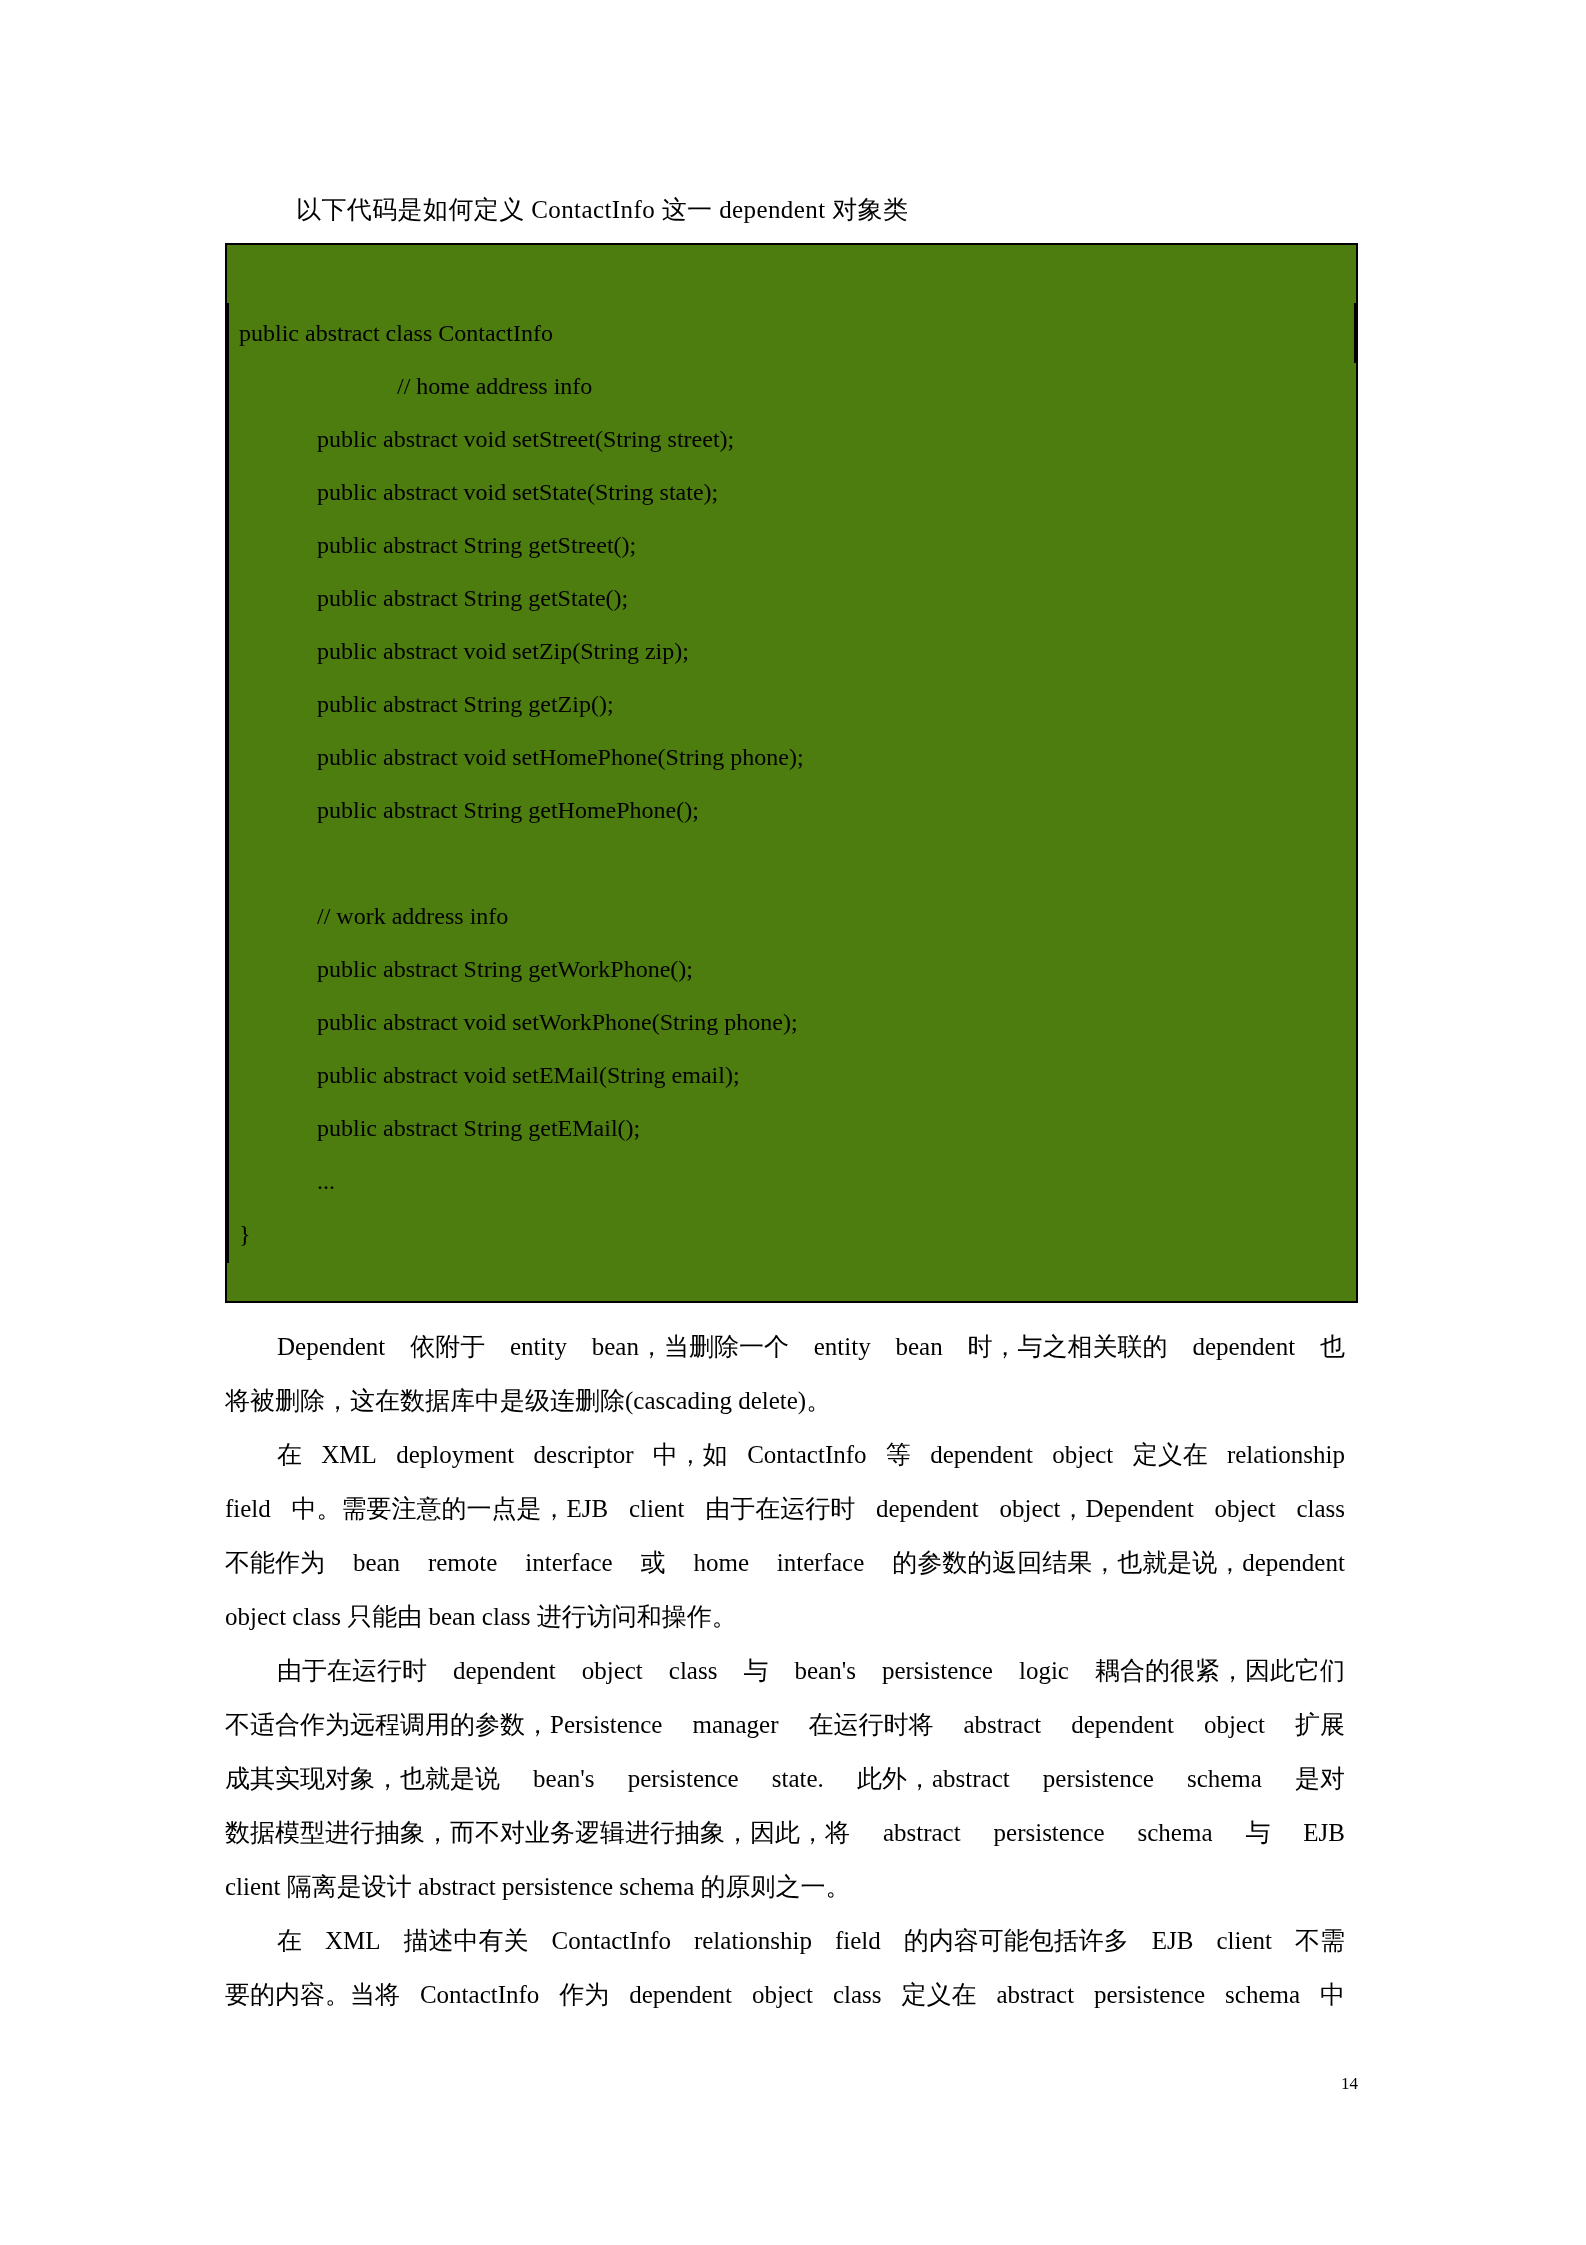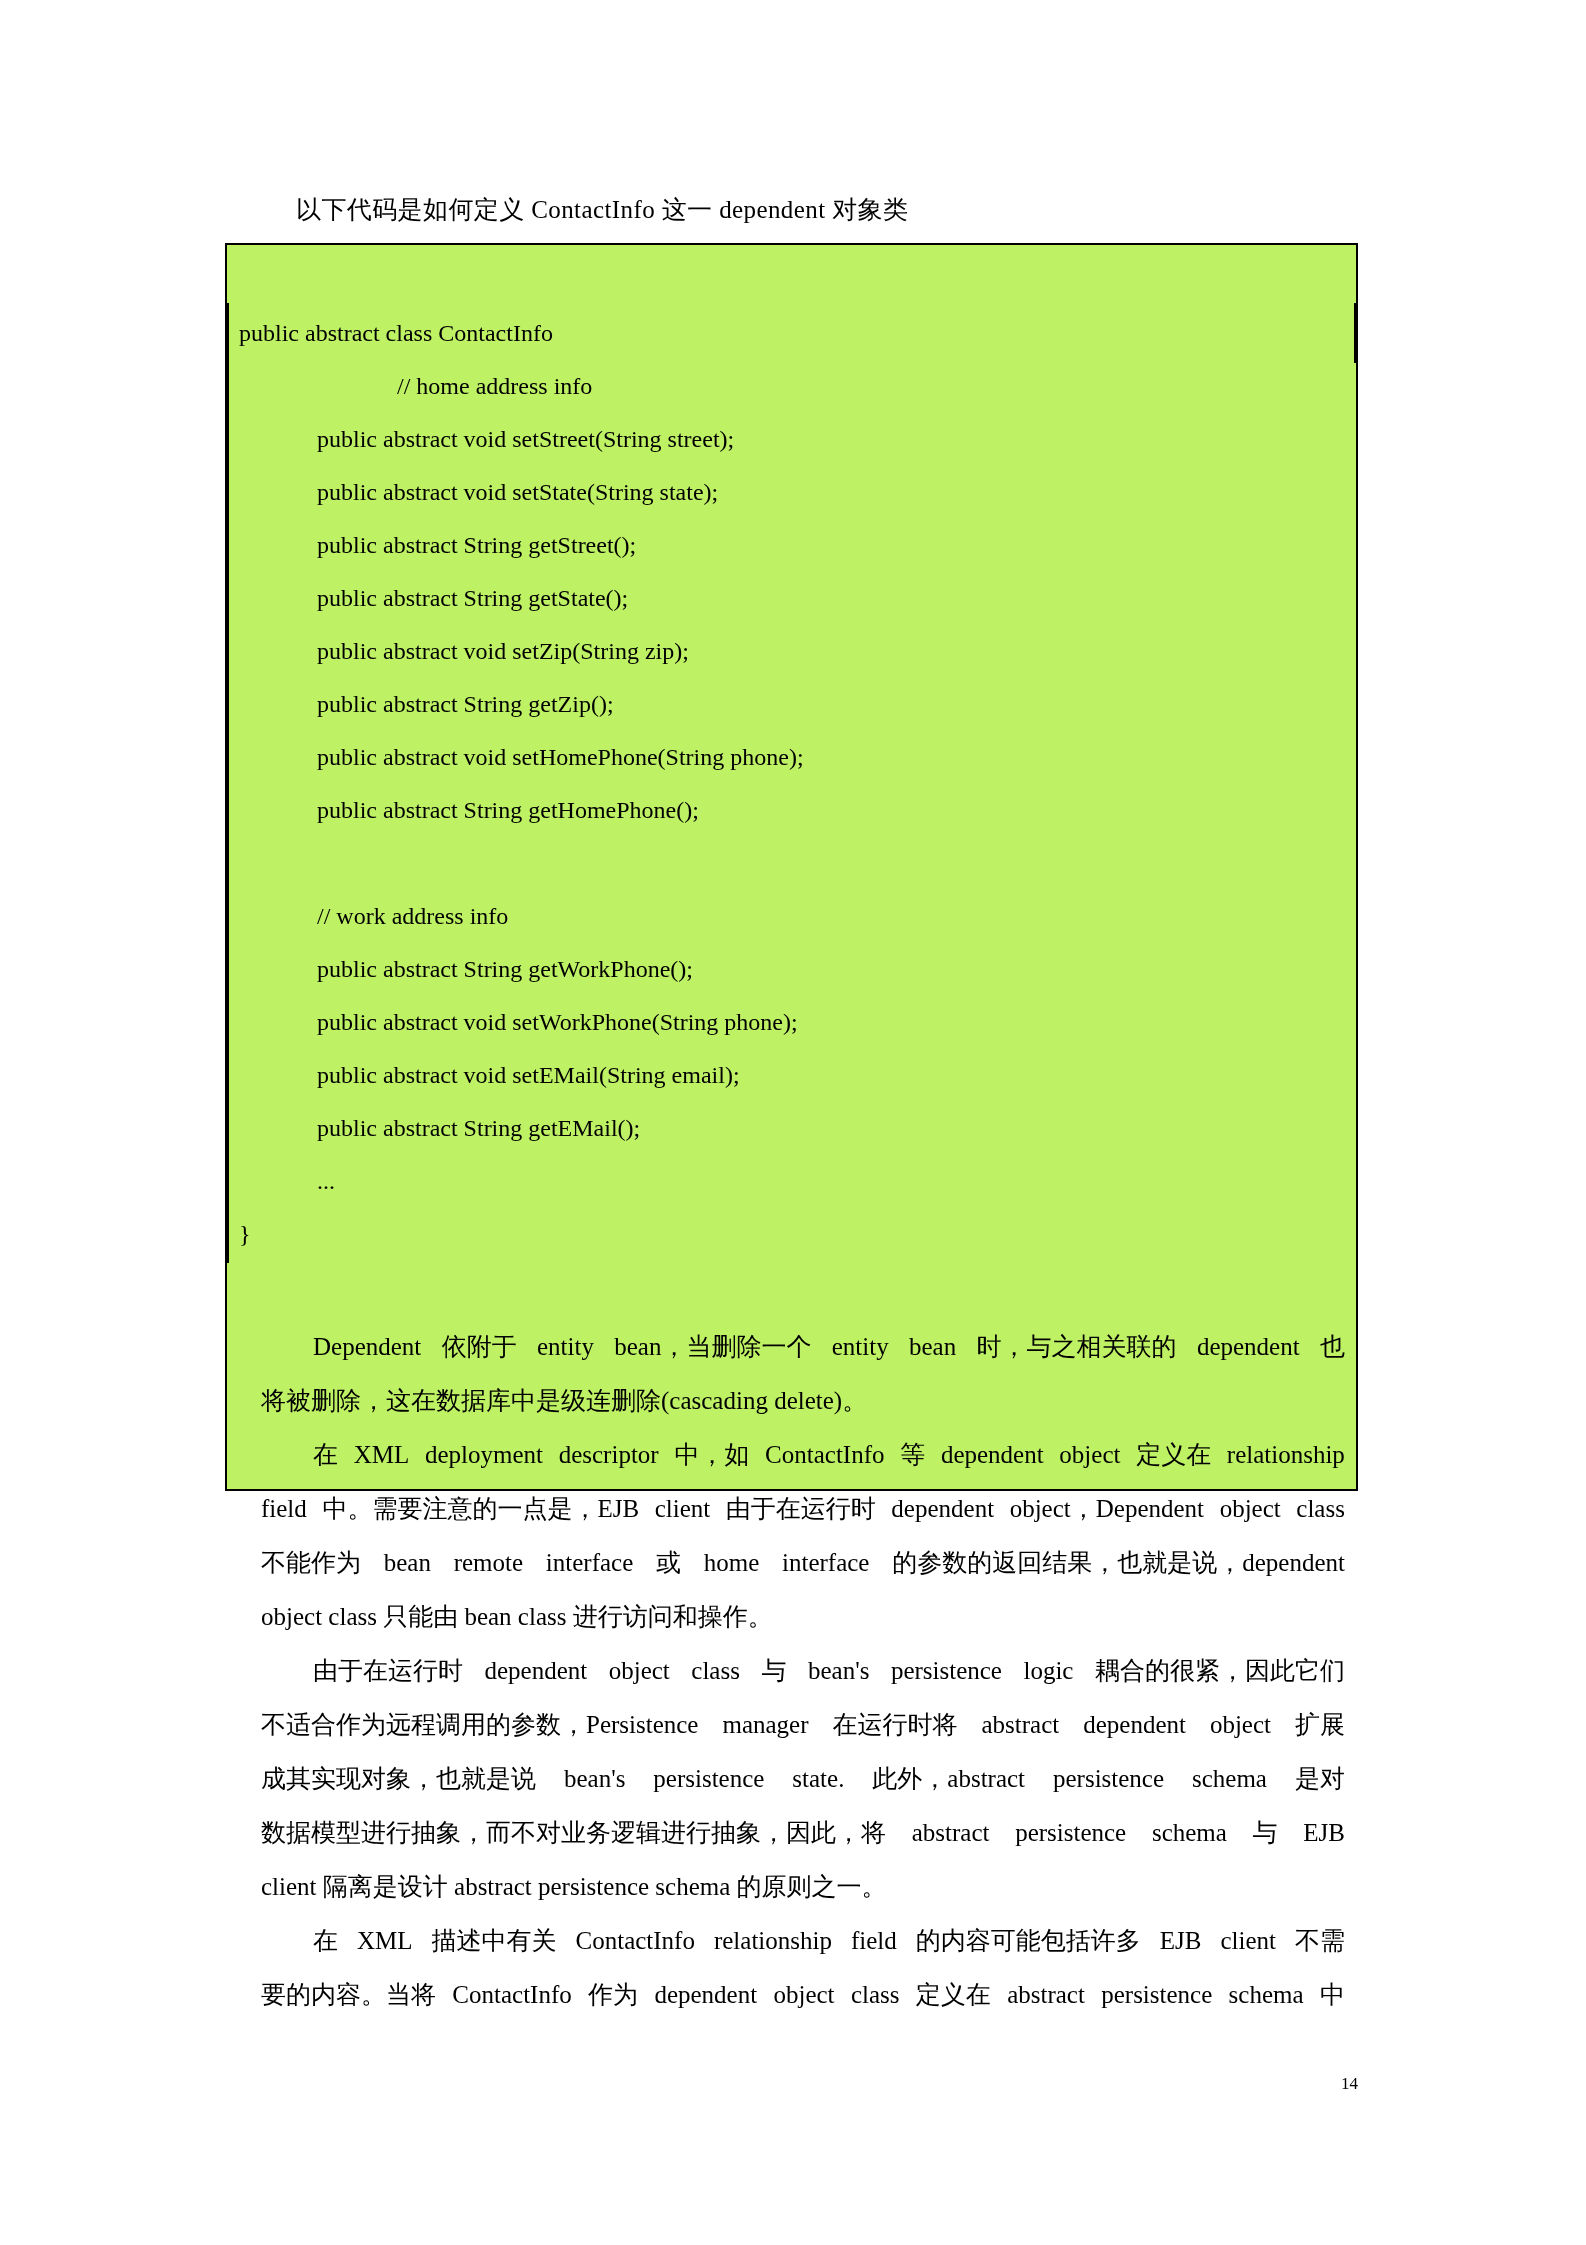--- a/index.html
+++ b/index.html
@@ -29,24 +29,24 @@
     letter-spacing: 0.4px;
     white-space: nowrap;
   }
 
   
   .code-box {
     position: absolute;
     left: 225px;
     top: 243px;
     width: 1133px;
-    height: 1248px;
+    height: 1060px;
     border: 2px solid #000000;
     box-sizing: border-box;
-    background: #bef264;
+    background: #4d7c0f;
     padding-left: 44px;
   }
 
   
   .code-box-inner-rule {
     position: absolute;
     left: 0px;
     top: 58px;
     width: 2px;
     height: 960px;
@@ -96,21 +96,20 @@
     line-height: 54px;
     text-align: justify;
     text-justify: inter-ideograph;
     margin: 0 0 0 0;
     letter-spacing: 0px;
   }
 
   .para .line {
     display: block;
     white-space: nowrap;
-    margin-left: 36px;
   }
 
   .para .line.just {
     display: flex;
     justify-content: space-between;
   }
 
   .para .line.just > span {
     display: inline-block;
   }

